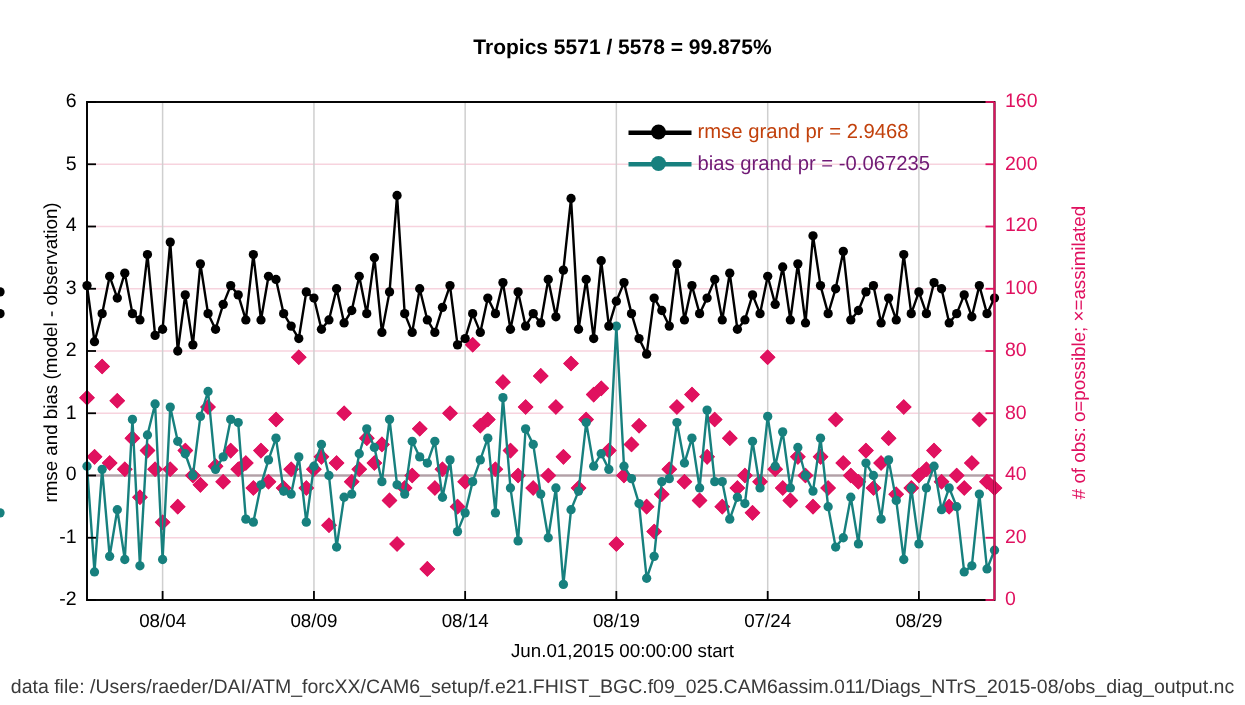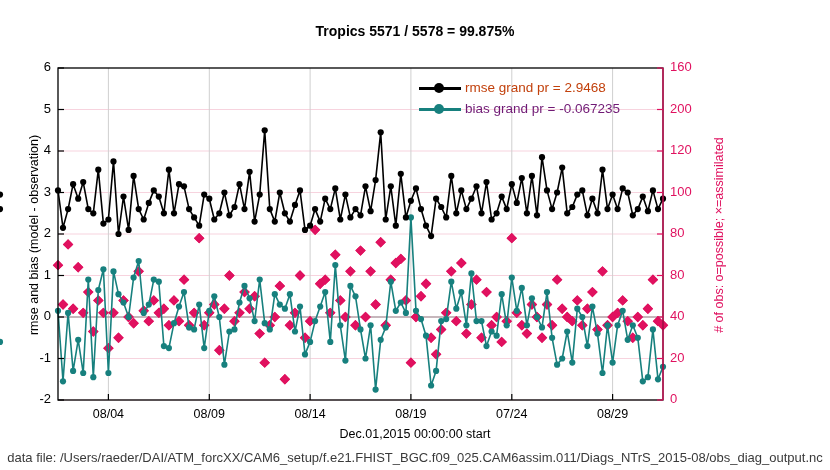--- a/index.html
+++ b/index.html
@@ -636,21 +636,21 @@
     </div>
   <div id="xticks">
       <div class="xtick" style="left: 73.4167px; top: 408px;">08/04</div>
       <div class="xtick" style="left: 174.25px; top: 408px;">08/09</div>
       <div class="xtick" style="left: 275.083px; top: 408px;">08/14</div>
       <div class="xtick" style="left: 375.917px; top: 408px;">08/19</div>
       <div class="xtick" style="left: 476.75px; top: 408px;">07/24</div>
       <div class="xtick" style="left: 577.583px; top: 408px;">08/29</div>
     </div>
 
-  <div id="xcaption">Dec.01,2015 00:00:00 start</div>
+  <div id="xcaption">Jun.01,2015 00:00:00 start</div>
 
   <div id="legendbox">
       <div class="legrow" style="top: 0px;">
         <div class="legline" style="background: rgb(0, 0, 0);"></div>
         <div class="legdot" style="background: rgb(0, 0, 0);"></div>
         <div class="legtext" style="color: #c2410c;">rmse grand pr = 2.9468</div>
       </div>
       <div class="legrow" style="top: 21px;">
         <div class="legline" style="background: rgb(23, 128, 126);"></div>
         <div class="legdot" style="background: rgb(23, 128, 126);"></div>

